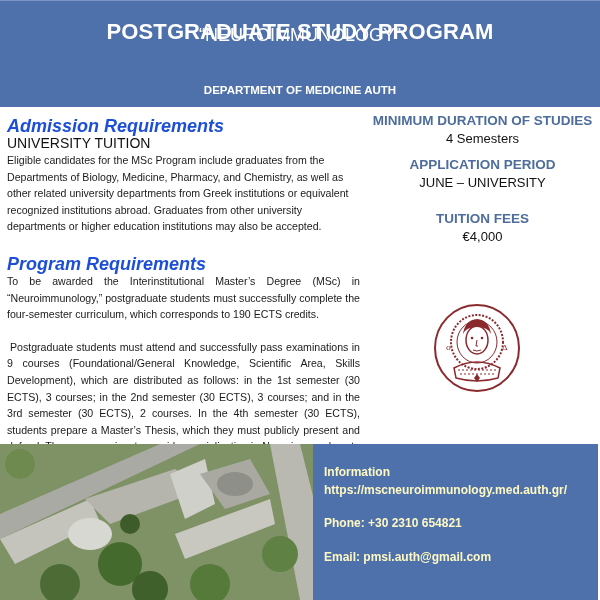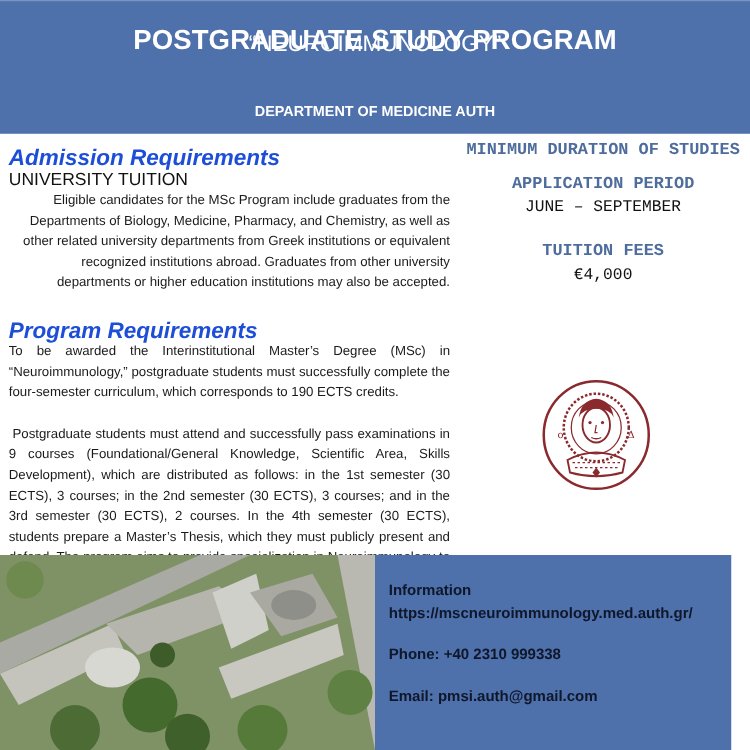--- a/index.html
+++ b/index.html
@@ -11,37 +11,37 @@
     background: #4e70ab; border-top: 1px solid #7a95c4;
     color: #ffffff; text-align: center;
   }
   .header .title1 { position: absolute; top: 18px; left: 0; right: 0; font-weight: bold; font-size: 22px; letter-spacing: 0.1px; }
   .header .title2 { position: absolute; top: 24px; left: 0; right: 0; font-weight: normal; font-size: 18px; }
   .header .dept { position: absolute; top: 83px; left: 0; right: 0; font-weight: bold; font-size: 11.5px; }
 
   .left { position: absolute; left: 7px; top: 117px; width: 353px; }
   .sec-title { color: #1d4ed8; font-weight: bold; font-size: 18px; line-height: 18px; font-style: italic; }
   .subhead { color: #111; font-size: 14px; line-height: 17px; }
-  .para { color: #1a1a1a; font-size: 10.6px; line-height: 16.6px; text-align: right; }
+  .para { color: #1a1a1a; font-size: 10.6px; line-height: 16.6px; }
   .justify { text-align: justify; text-align-last: left; }
   .para.prog1 { margin-top: 0px; }
   .prog-title { margin-top: 20px; }
   .indent { text-indent: 3px; margin-top: 16px; }
 
-  .right { position: absolute; left: 365px; top: 112px; width: 235px; text-align: center; font-family: Liberation Mono, monospace; }
+  .right { position: absolute; left: 365px; top: 112px; width: 235px; text-align: center; }
   .r-label { color: #4e6d9c; font-weight: bold; font-size: 13.5px; line-height: 18px; }
   .r-value { color: #111; font-size: 13px; line-height: 17px; }
   .r-block2 { margin-top: 9px; }
   .r-block3 { margin-top: 19px; }
 
   .seal { position: absolute; left: 432px; top: 298px; width: 90px; height: 100px; }
 
   .photo { position: absolute; left: 0; top: 444px; width: 315px; height: 156px; overflow: hidden;
     background: linear-gradient(160deg, #6f8a55 0%, #8a9a72 20%, #b7b8ae 35%, #c9c9c3 50%, #8d9a78 70%, #4f6e3a 100%); }
-  .info { position: absolute; left: 300px; top: 444px; width: 285px; height: 156px; background: #4e70ab; color: #0f172a; text-align: right; }
+  .info { position: absolute; left: 313px; top: 444px; width: 285px; height: 156px; background: #4e70ab; color: #fef9c3; text-align: right; }
   .info .line { position: absolute; left: 11px; font-weight: bold; font-size: 12px; line-height: 16px; }
 </style>
 </head>
 <body>
 
 <div class="header">
   <div class="title1">POSTGRADUATE STUDY PROGRAM</div>
   <div class="title2">“NEUROIMMUNOLOGY”</div>
   <div class="dept">DEPARTMENT OF MEDICINE AUTH</div>
 </div>
@@ -51,22 +51,23 @@
   <div class="subhead">UNIVERSITY TUITION</div>
   <div class="para">Eligible candidates for the MSc Program include graduates from the Departments of Biology, Medicine, Pharmacy, and Chemistry, as well as other related university departments from Greek institutions or equivalent recognized institutions abroad. Graduates from other university departments or higher education institutions may also be accepted.</div>
 
   <div class="sec-title prog-title">Program Requirements</div>
   <div class="para justify prog1">To be awarded the Interinstitutional Master’s Degree (MSc) in “Neuroimmunology,” postgraduate students must successfully complete the four-semester curriculum, which corresponds to 190 ECTS credits.</div>
   <div class="para justify indent">Postgraduate students must attend and successfully pass examinations in 9 courses (Foundational/General Knowledge, Scientific Area, Skills Development), which are distributed as follows: in the 1st semester (30 ECTS), 3 courses; in the 2nd semester (30 ECTS), 3 courses; and in the 3rd semester (30 ECTS), 2 courses. In the 4th semester (30 ECTS), students prepare a Master’s Thesis, which they must publicly present and defend. The program aims to provide specialization in Neuroimmunology to professionals from various scientific fields.</div>
 </div>
 
 <div class="right">
   <div class="r-label">MINIMUM DURATION OF STUDIES</div>
+  <div class="r-value">4 Semesters</div>
   <div class="r-label r-block2">APPLICATION PERIOD</div>
-  <div class="r-value">JUNE – SEPTEMBER</div>
+  <div class="r-value">JUNE – UNIVERSITY</div>
   <div class="r-label r-block3">TUITION FEES</div>
   <div class="r-value">€4,000</div>
 </div>
 
 <div class="seal">
   <svg width="90" height="100" viewBox="0 0 90 100">
     <ellipse cx="45" cy="50" rx="42" ry="43" fill="#fff" stroke="#8b2a2e" stroke-width="2"></ellipse>
     <ellipse cx="45" cy="44" rx="26" ry="27" fill="none" stroke="#8b2a2e" stroke-width="2" stroke-dasharray="2 1.5"></ellipse>
     <ellipse cx="45" cy="44" rx="20" ry="21" fill="none" stroke="#8b2a2e" stroke-width="1"></ellipse>
     <path d="M31 36 Q33 22 45 21 Q57 22 59 36 Q56 29 45 29 Q34 29 31 36 Z" fill="#8b2a2e"></path>
@@ -101,15 +102,15 @@
     <circle cx="210" cy="140" r="20" fill="#557a3a"></circle>
     <circle cx="280" cy="110" r="18" fill="#5f8244"></circle>
     <circle cx="130" cy="80" r="10" fill="#3e5c2a"></circle>
     <circle cx="20" cy="20" r="15" fill="#6f8a4f"></circle>
   </svg>
 </div>
 
 <div class="info">
   <div class="line" style="top:20px">Information</div>
   <div class="line" style="top:38px">https://mscneuroimmunology.med.auth.gr/</div>
-  <div class="line" style="top:71px">Phone: +40 2310 999338</div>
+  <div class="line" style="top:71px">Phone: +30 2310 654821</div>
   <div class="line" style="top:105px">Email: pmsi.auth@gmail.com</div>
 </div>
 
 </body></html>

